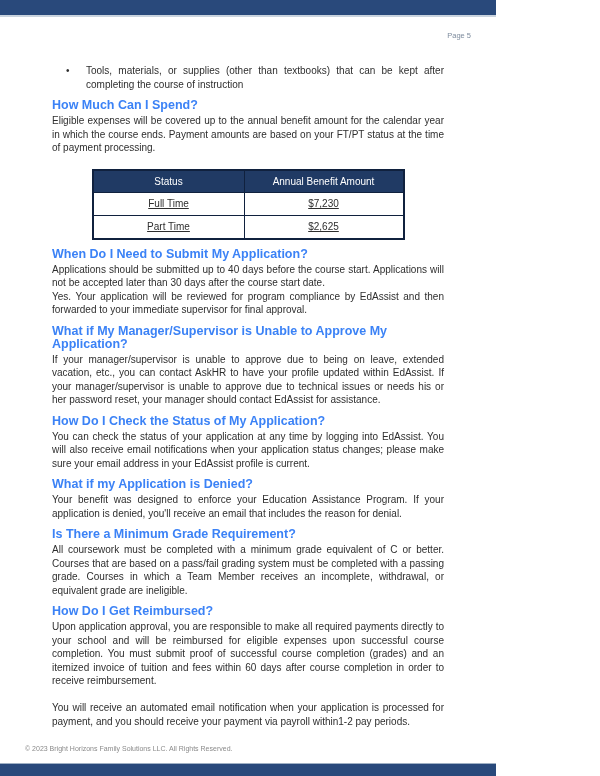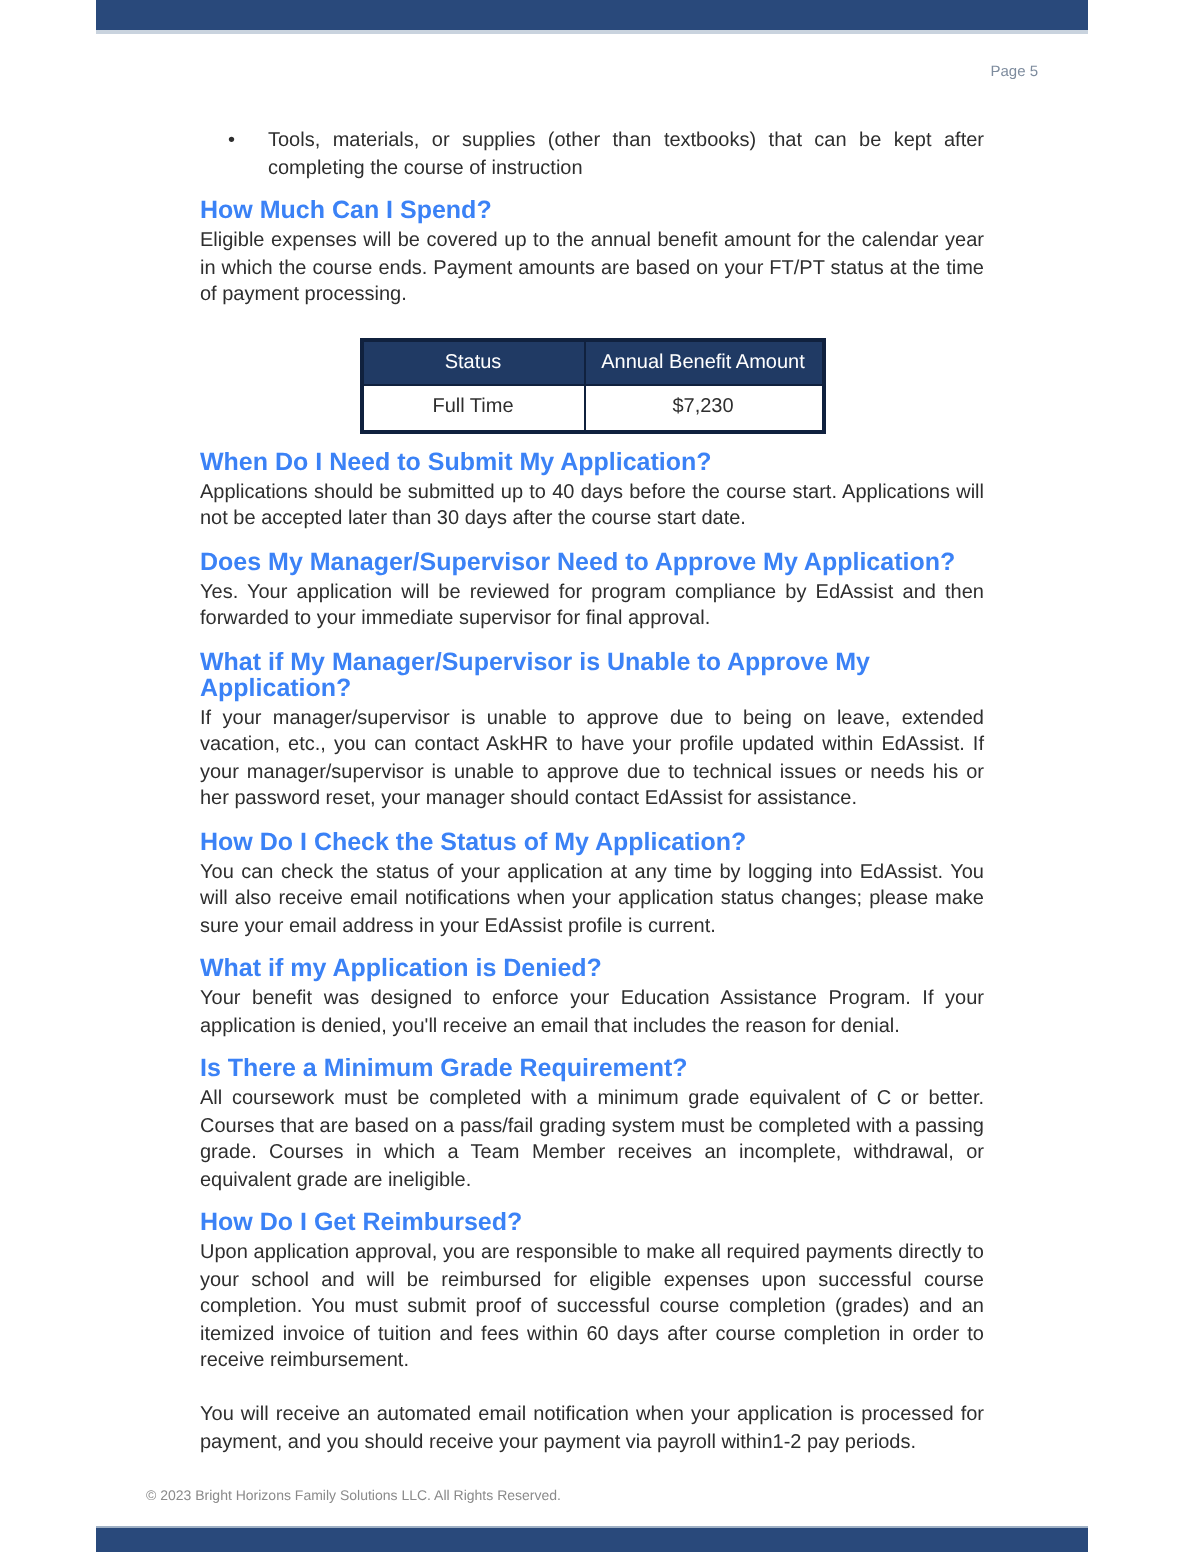--- a/index.html
+++ b/index.html
@@ -4,21 +4,20 @@
 <style>
   html, body { margin: 0; padding: 0; background: #ffffff; }
   .page {
     position: relative;
     width: 496px;
     height: 776px;
     background: #ffffff;
     font-family: "Liberation Sans", sans-serif;
     color: #2e2e2e;
     overflow: hidden;
-    margin-left: 48px;
   }
   .bar-top {
     position: absolute;
     top: 0; left: 0; right: 0;
     height: 15px;
     background: #29497B;
     border-bottom: 2px solid #C9D3DE;
   }
   .bar-bottom {
     position: absolute;
@@ -74,31 +73,31 @@
   p.body.second { margin-top: 13.5px; }
   table.benefit {
     border-collapse: collapse;
     margin: 14px auto 0 auto;
     border: 2px solid #10213E;
   }
   table.benefit th, table.benefit td {
     border: 1px solid #10213E;
     font-size: 10px;
     text-align: center;
-    padding: 4px 0;
+    padding: 4px 20px;
   }
   table.benefit th {
     background: #203A64;
     color: #ffffff;
     font-weight: normal;
     width: 110px;
     height: 13px;
   }
   table.benefit th.amount { width: 118px; }
-  table.benefit td { height: 14px; color: #2e2e2e; }
+  table.benefit td { height: 14px; color: #2e2e2e; text-decoration: underline; }
   .footer {
     position: absolute;
     left: 25px;
     bottom: 24px;
     font-size: 7px;
     color: #8A8A8A;
   }
 </style>
 </head>
 <body>
@@ -122,31 +121,34 @@
           <tr>
             <th>Status</th>
             <th class="amount">Annual Benefit Amount</th>
           </tr>
         </thead>
         <tbody>
           <tr>
             <td>Full Time</td>
             <td>$7,230</td>
           </tr>
+          <tr>
+            <td>Part Time</td>
+            <td>$2,625</td>
+          </tr>
         </tbody>
       </table>
     </div>
 
     <div>
       <h2 class="qa">When Do I Need to Submit My Application?</h2>
       <p class="body">Applications should be submitted up to 40 days before the course start. Applications will not be accepted later than 30 days after the course start date.</p>
     </div>
 
     <div>
-      <h2 class="qa">Does My Manager/Supervisor Need to Approve My Application?</h2>
       <p class="body">Yes. Your application will be reviewed for program compliance by EdAssist and then forwarded to your immediate supervisor for final approval.</p>
     </div>
 
     <div>
       <h2 class="qa">What if My Manager/Supervisor is Unable to Approve My Application?</h2>
       <p class="body">If your manager/supervisor is unable to approve due to being on leave, extended vacation, etc., you can contact AskHR to have your profile updated within EdAssist. If your manager/supervisor is unable to approve due to technical issues or needs his or her password reset, your manager should contact EdAssist for assistance.</p>
     </div>
 
     <div>
       <h2 class="qa">How Do I Check the Status of My Application?</h2>

